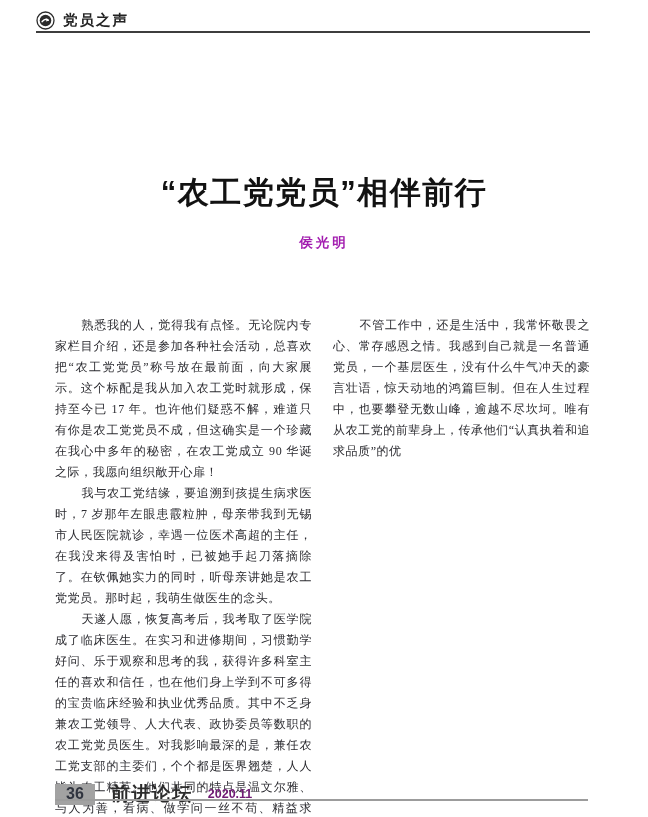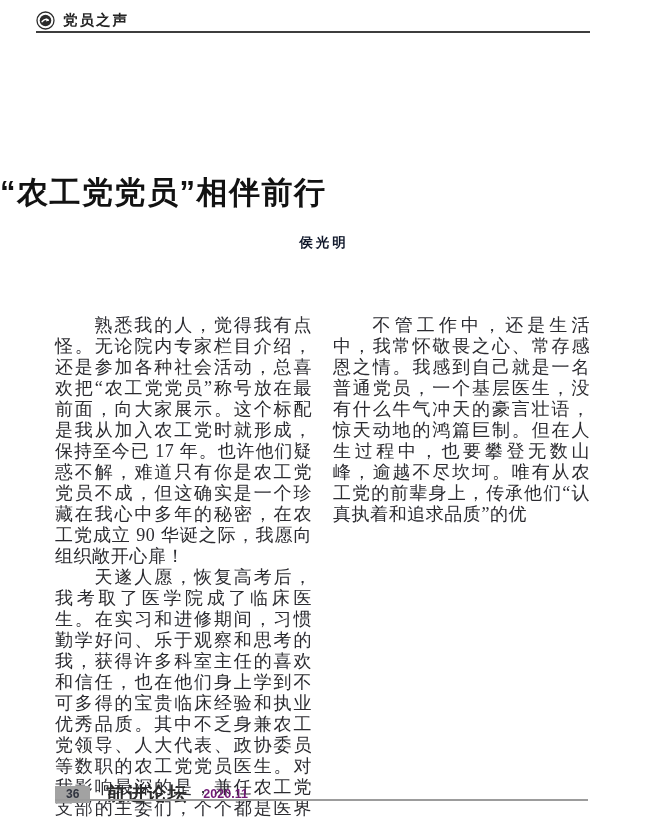--- a/index.html
+++ b/index.html
@@ -31,70 +31,70 @@
   .header-rule {
     position: absolute; top: 31px; left: 36px;
     width: 554px; height: 2px;
     background: #3d3d3d;
   }
 
   
   .article-title {
     position: absolute; top: 172px; left: 0;
     width: 648px; margin: 0;
-    text-align: left;
+    text-align: center;
     font-family: "Liberation Sans", sans-serif;
     font-weight: 700;
     font-size: 31px;
     letter-spacing: 1.5px;
     color: #121212;
   }
   .article-author {
     position: absolute; top: 234px; left: 0;
     width: 648px;
     text-align: center;
     font-family: "Liberation Sans", sans-serif;
     font-weight: 700;
     font-size: 13.5px;
     letter-spacing: 3px;
-    color: #0f172a;
+    color: #a21caf;
   }
 
   
   .body-columns {
     position: absolute; top: 315px; left: 55px;
     width: 535px;
     display: flex;
     gap: 21px;
   }
   .col { width: 257px; }
   .para {
     margin: 0;
-    font-size: 18px;
+    font-size: 12px;
     line-height: 21px;
     letter-spacing: 0.55px;
     color: #2b2b30;
     text-align: justify;
     text-justify: inter-ideograph;
   }
   .para.indent { text-indent: 2.2em; }
   .para.no-indent { text-indent: 0; }
 
   
   .page-footer {
     position: absolute; top: 781px; left: 55px;
     display: flex; align-items: center;
     font-family: "Liberation Sans", sans-serif;
   }
   .page-number {
     display: inline-block;
     background: #a2a2a2;
     color: #30343f;
     font-weight: 700;
-    font-size: 12px;
+    font-size: 16px;
     padding: 1px 11px 2px 11px;
   }
   .journal-name {
     margin-left: 16px;
     font-weight: 700;
     font-size: 19px;
     letter-spacing: 1.5px;
     color: #2b2b2b;
   }
   .issue-number {
@@ -126,20 +126,21 @@
     <span class="section-label">党员之声</span>
   </div>
   <div class="header-rule"></div>
 
   <h1 class="article-title">“农工党党员”相伴前行</h1>
   <div class="article-author">侯光明</div>
 
   <div class="body-columns">
     <div class="col">
       <p class="para indent">熟悉我的人，觉得我有点怪。无论院内专家栏目介绍，还是参加各种社会活动，总喜欢把“农工党党员”称号放在最前面，向大家展示。这个标配是我从加入农工党时就形成，保持至今已 17 年。也许他们疑惑不解，难道只有你是农工党党员不成，但这确实是一个珍藏在我心中多年的秘密，在农工党成立 90 华诞之际，我愿向组织敞开心扉！</p>
+      <p class="para indent">我与农工党结缘，要追溯到孩提生病求医时，7 岁那年左眼患霰粒肿，母亲带我到无锡市人民医院就诊，幸遇一位医术高超的主任，在我没来得及害怕时，已被她手起刀落摘除了。在钦佩她实力的同时，听母亲讲她是农工党党员。那时起，我萌生做医生的念头。</p>
       <p class="para indent">天遂人愿，恢复高考后，我考取了医学院成了临床医生。在实习和进修期间，习惯勤学好问、乐于观察和思考的我，获得许多科室主任的喜欢和信任，也在他们身上学到不可多得的宝贵临床经验和执业优秀品质。其中不乏身兼农工党领导、人大代表、政协委员等数职的农工党党员医生。对我影响最深的是，兼任农工党支部的主委们，个个都是医界翘楚，人人皆为农工精英。他们共同的特点是温文尔雅、与人为善，看病、做学问一丝不苟、精益求精；职业习惯使他们参加党派</p>
     </div>
     <div class="col">
       <p class="para indent">不管工作中，还是生活中，我常怀敬畏之心、常存感恩之情。我感到自己就是一名普通党员，一个基层医生，没有什么牛气冲天的豪言壮语，惊天动地的鸿篇巨制。但在人生过程中，也要攀登无数山峰，逾越不尽坎坷。唯有从农工党的前辈身上，传承他们“认真执着和追求品质”的优</p>
     </div>
   </div>
 
   <div class="page-footer">
     <span class="page-number">36</span>
     <span class="journal-name">前进论坛</span>

